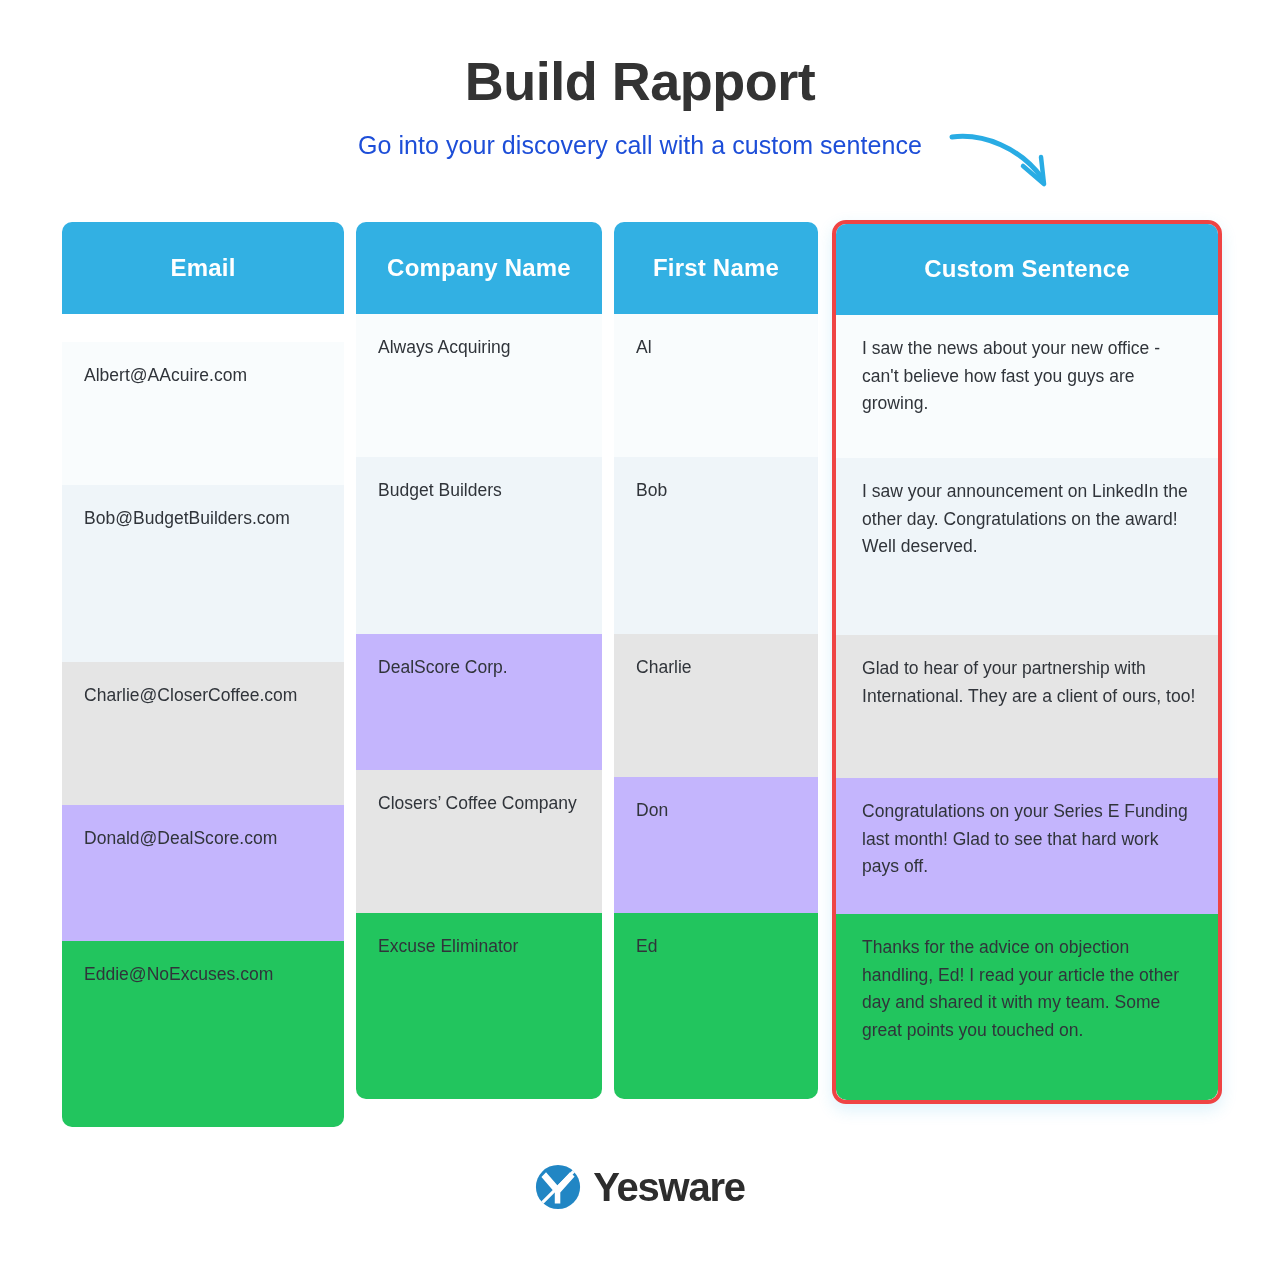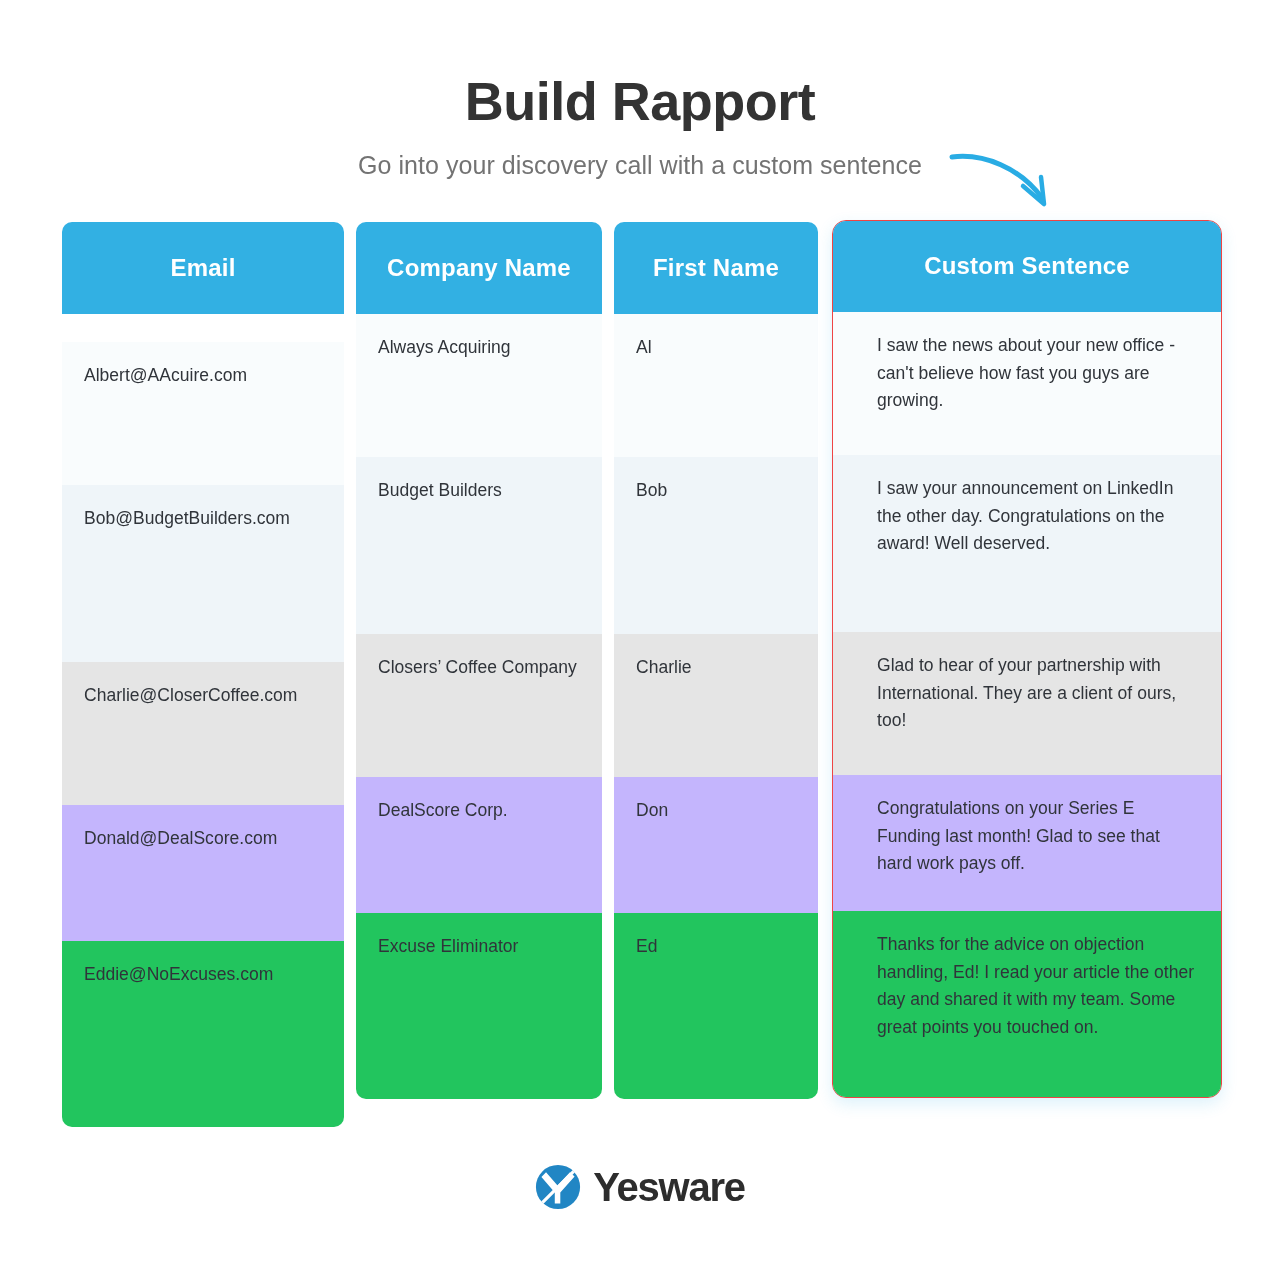--- a/index.html
+++ b/index.html
@@ -22,40 +22,40 @@
 
   
   .header {
     position: absolute;
     top: 0; left: 0;
     width: 1280px;
     text-align: center;
   }
 
   .page-title {
-    margin-top: 68px;
+    margin-top: 48px;
     font-size: 54px;
     line-height: 66px;
     font-weight: 700;
     letter-spacing: -0.5px;
     color: #333333;
     font-family: "Liberation Sans", sans-serif;
   }
 
   .subtitle-row {
     position: relative;
     margin-top: 14px;
     height: 44px;
   }
 
   .page-subtitle {
     font-size: 25px;
     line-height: 34px;
     font-weight: 400;
-    color: #737373;
+    color: #1d4ed8;
     letter-spacing: 0.05px;
   }
 
   .arrow-wrap {
     position: absolute;
     left: 940px;
     top: -12px;
     width: 130px;
     height: 80px;
     pointer-events: none;
@@ -121,34 +121,34 @@
   }
 
   
   .col-custom .col-head {
     border-radius: 12px 12px 0 0;
     height: 92px;
     font-size: 24px;
   }
 
   .col-custom {
-    border: 1px solid #ef4444;
+    border: 4px solid #ef4444;
     border-radius: 14px;
     background: #f9fcfd;
     box-shadow: 0 6px 16px rgba(41,172,228,0.16);
     overflow: hidden;
     margin-top: -2px;
   }
 
   .col-custom .col-head {
     margin: -1px -1px 0 -1px;
   }
 
   .col-custom .cell {
-    padding-left: 44px;
+    padding-left: 26px;
     padding-right: 22px;
   }
 
   .col-custom .col-body .cell:last-child {
     border-radius: 0 0 11px 11px;
   }
 
   
   .footer {
     position: absolute;
@@ -203,22 +203,22 @@
         <div class="cell r3">Donald@DealScore.com</div>
         <div class="cell r4">Eddie@NoExcuses.com</div>
       </div>
     </div>
 
     <div class="col col-company">
       <div class="col-head">Company Name</div>
       <div class="col-body">
         <div class="cell r0">Always Acquiring</div>
         <div class="cell r1">Budget Builders</div>
+        <div class="cell r3">DealScore Corp.</div>
         <div class="cell r2">Closers’ Coffee Company</div>
-        <div class="cell r3">DealScore Corp.</div>
         <div class="cell r4">Excuse Eliminator</div>
       </div>
     </div>
 
     <div class="col col-first">
       <div class="col-head">First Name</div>
       <div class="col-body">
         <div class="cell r0">Al</div>
         <div class="cell r1">Bob</div>
         <div class="cell r2">Charlie</div>

